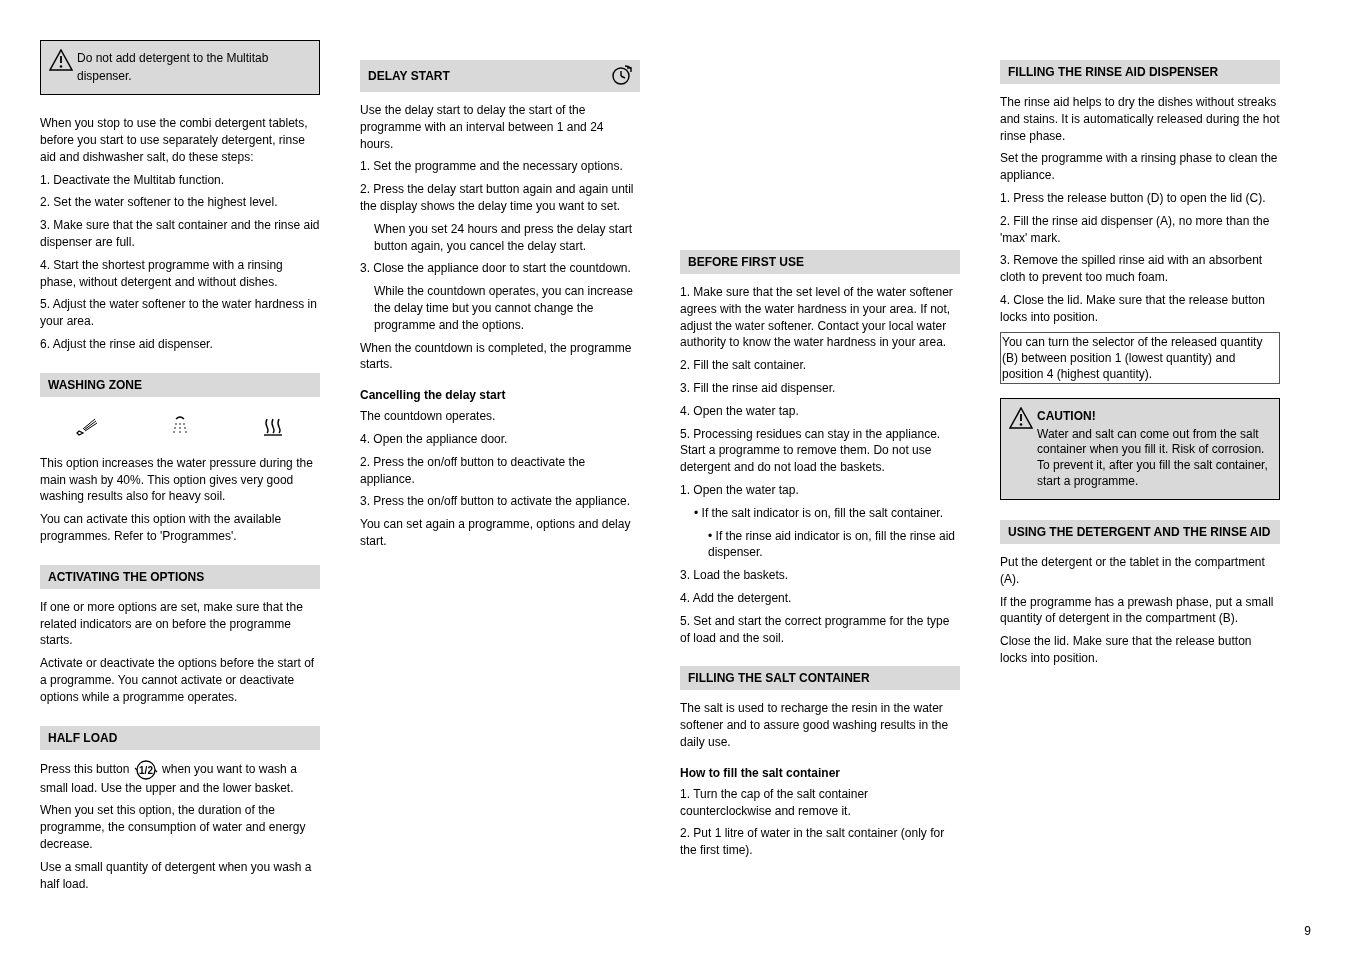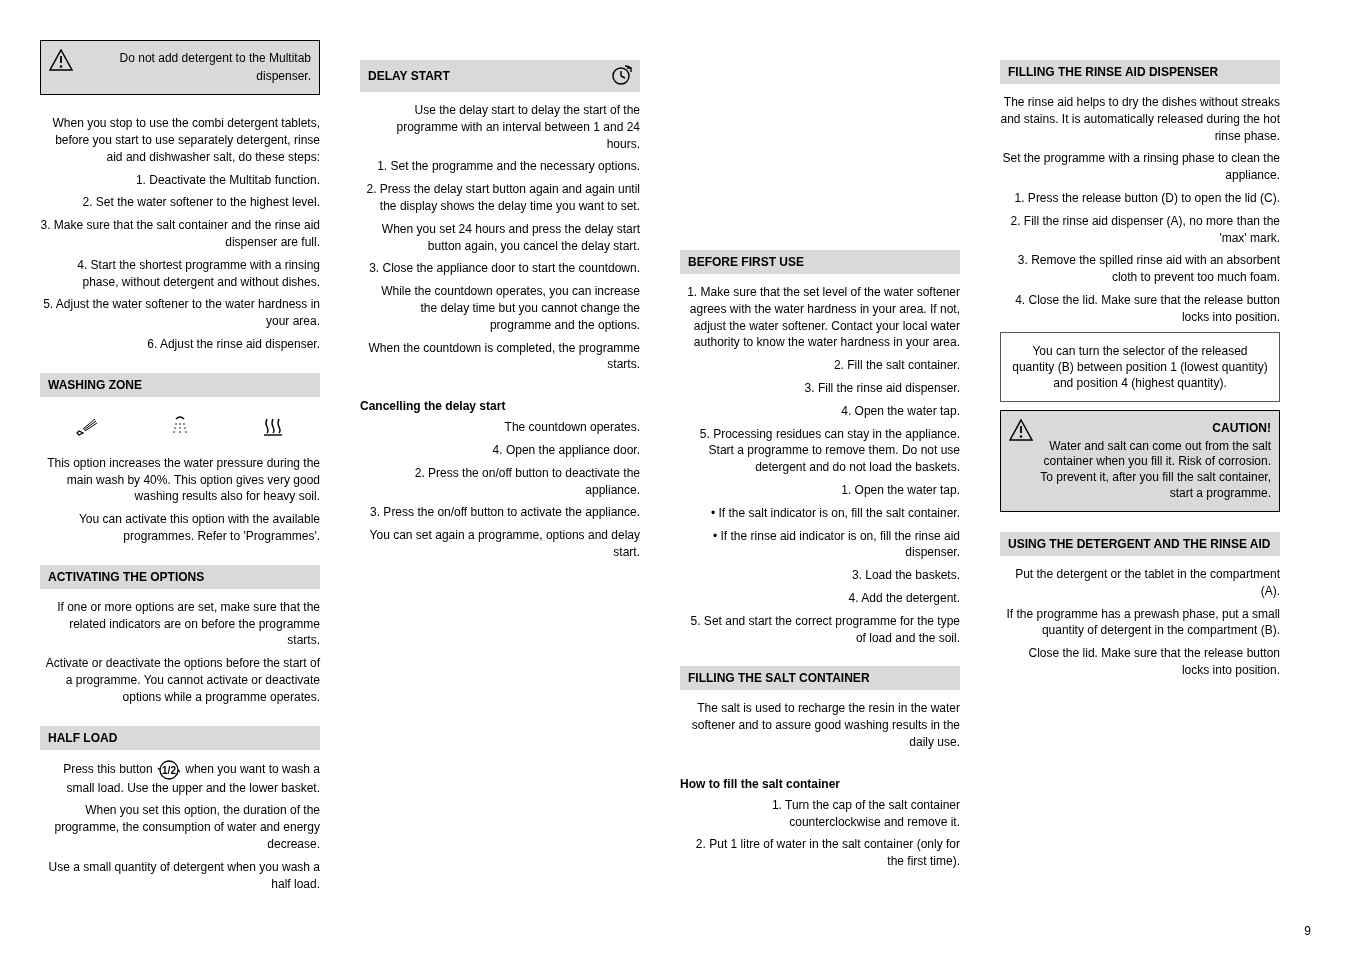--- a/index.html
+++ b/index.html
@@ -32,39 +32,38 @@
     margin-bottom: 20px;
   }
   .warning-box .tri-icon {
     position: absolute;
     left: 8px;
     top: 8px;
   }
   .warning-box p { margin: 2px 0; line-height: 1.3; }
   .note-box {
     border: 1px solid #555;
-    padding: 10px;
-    margin-bottom: 8px;
+    padding: 1px;
+    margin-bottom: 14px;
     line-height: 1.35;
-    text-align: center;
   }
   .section-head {
     background: #d9d9d9;
     padding: 5px 8px;
     font-weight: bold;
     margin: 20px 0 10px 0;
   }
-  p { margin: 6px 0; line-height: 1.4; text-align: right; }
+  p { margin: 6px 0; line-height: 1.4; }
   .icon-row {
     display: flex;
     justify-content: space-around;
     align-items: center;
     margin: 18px 0;
   }
-  .sub-head { font-weight: bold; margin-top: 26px; margin-bottom: 4px; }
+  .sub-head { font-weight: bold; margin-top: 15px; margin-bottom: 4px; }
   .inline-icon { display: inline-block; vertical-align: middle; }
   .dl-head-row { display:flex; align-items:center; gap:3px; }
   .page-num {
     position: fixed;
     bottom: 16px;
     right: 40px;
     font-size: 12px;
   }
   svg { display: block; }
 </style>

